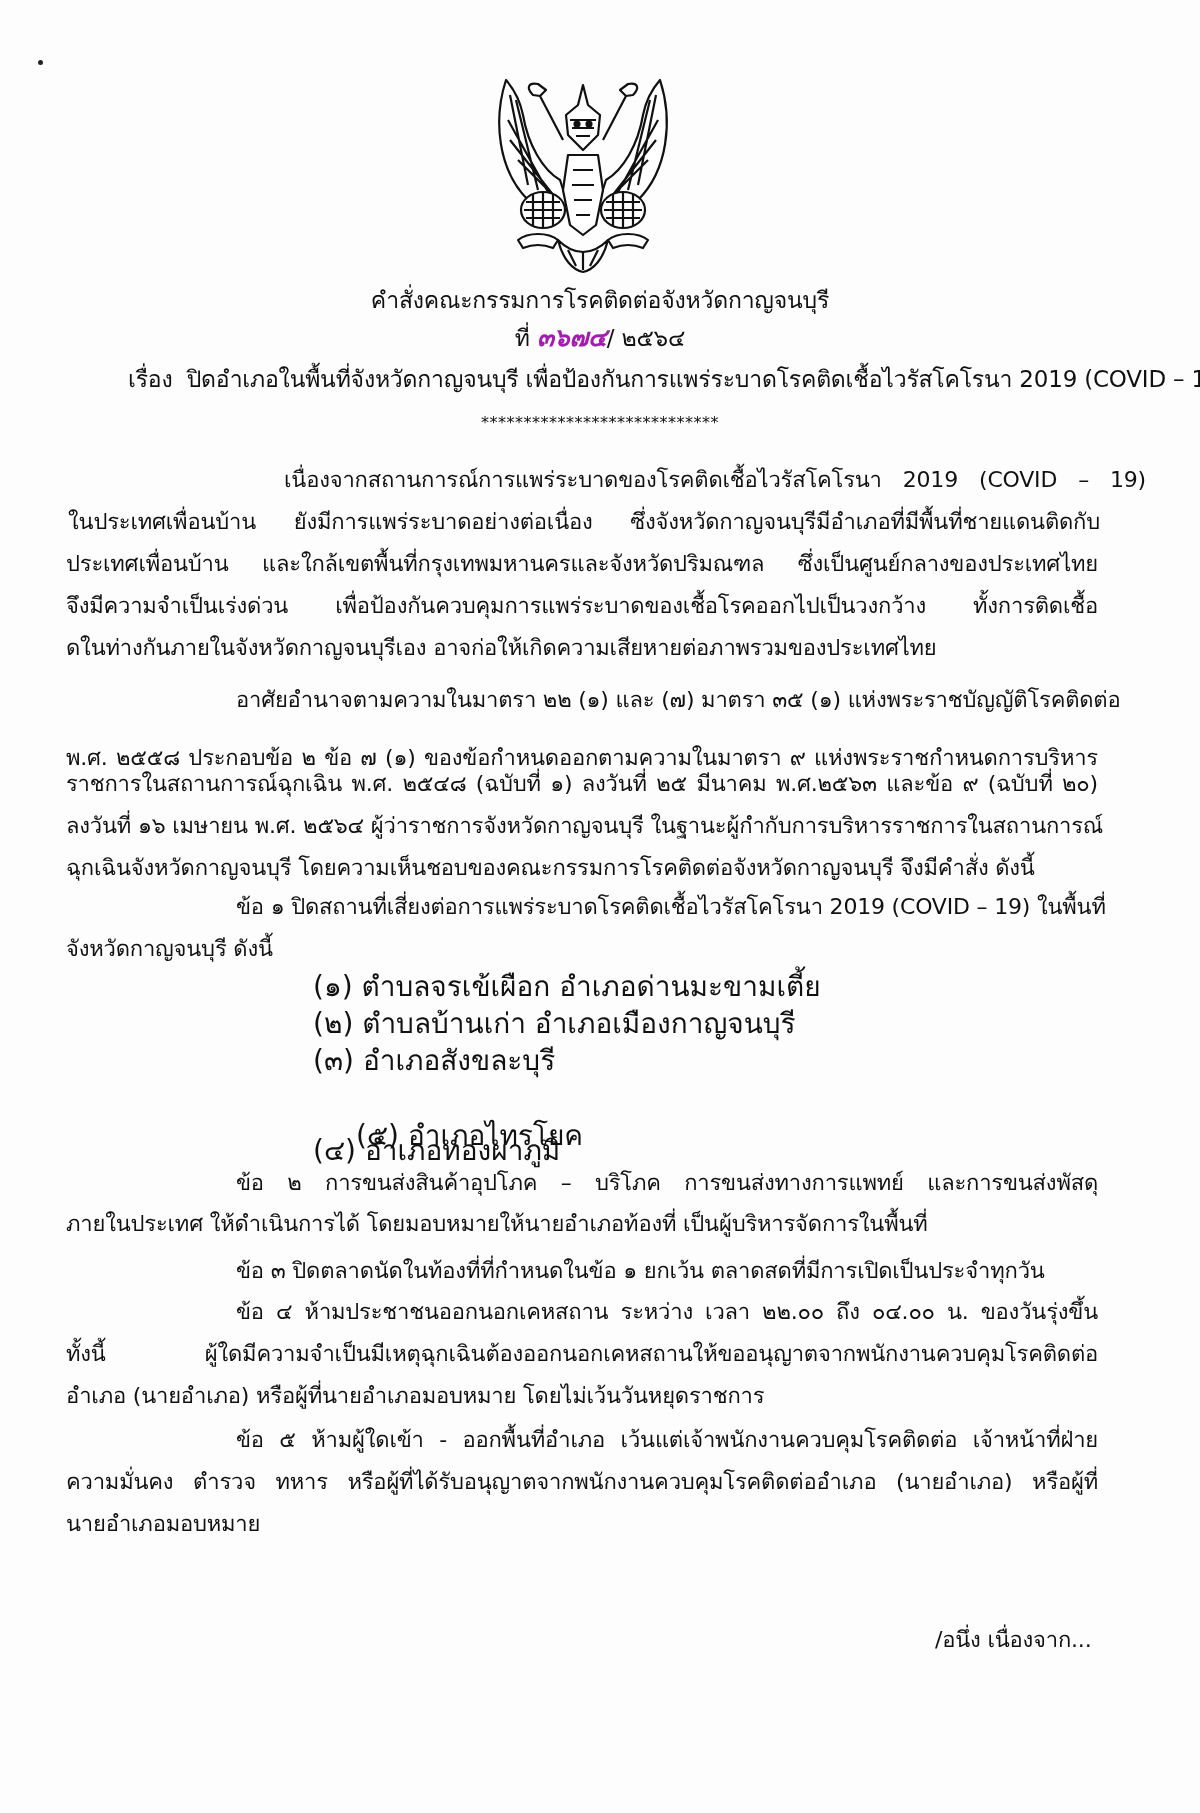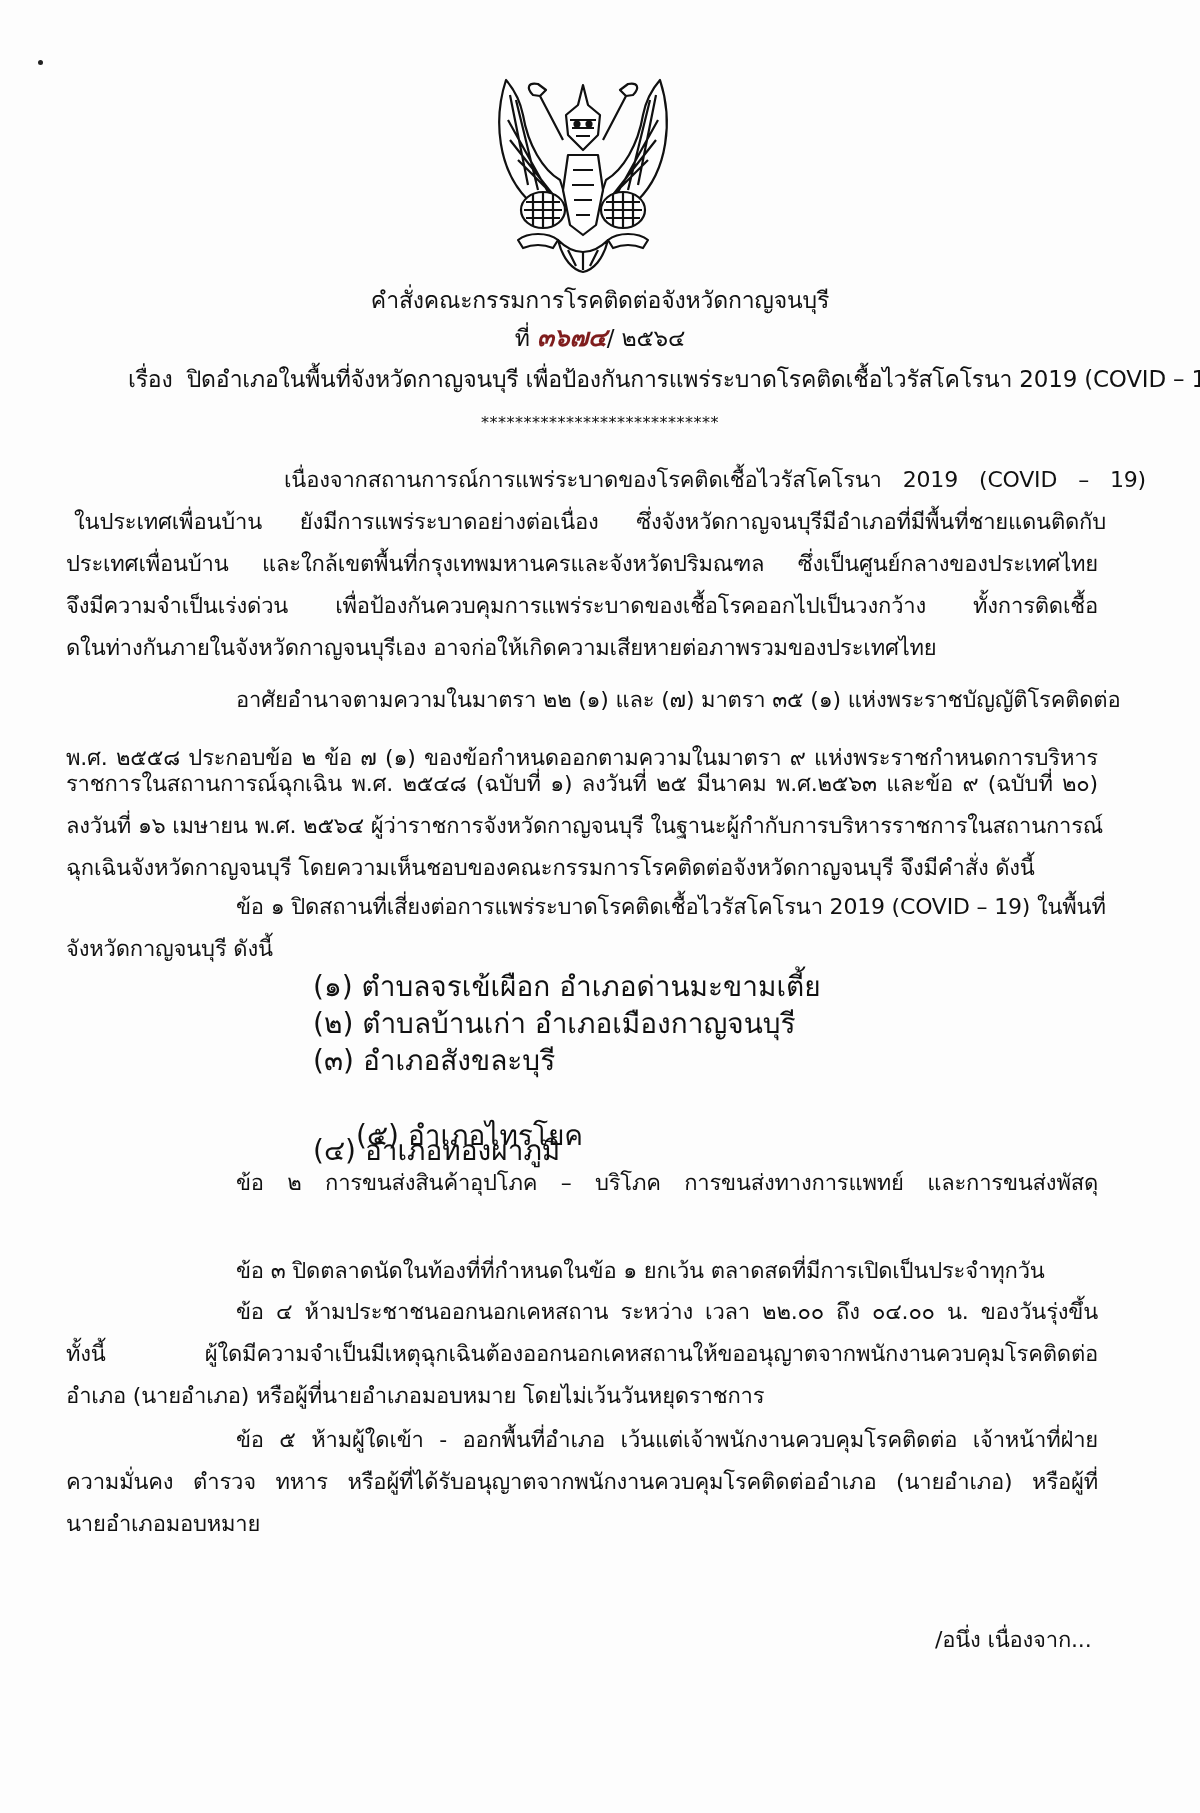--- a/index.html
+++ b/index.html
@@ -7,21 +7,21 @@
     width: 1200px; height: 1813px; position: relative; overflow: hidden;
     font-family: "DejaVu Sans", "Liberation Sans", sans-serif;
     color: #111111;
   }
   .page { position: absolute; left: 0; top: 0; width: 1200px; height: 1813px; background: #fdfdfd; }
   .dot { position: absolute; width: 5px; height: 5px; border-radius: 50%; background: #222; }
   .emblem { position: absolute; left: 488px; top: 60px; width: 190px; height: 215px; }
   .line { position: absolute; white-space: nowrap; font-size: 22px; line-height: 30px; letter-spacing: -0.2px; }
   .center { left: 0; width: 1200px; text-align: center; }
   .title { font-size: 23px; }
-  .order-no-hand { color: #7f1d1d; font-weight: bold; font-style: italic; font-size: 25px; }
+  .order-no-hand { color: #a21caf; font-weight: bold; font-style: italic; font-size: 25px; }
   .stars { font-size: 16px; letter-spacing: 0.5px; }
   .just { text-align: justify; text-align-last: justify; }
   .bold { font-weight: normal; }
   .list-item { position: absolute; left: 313px; font-size: 28px; line-height: 30px; white-space: nowrap; }
 </style>
 </head>
 <body>
 
 <div class="page">
 
@@ -68,41 +68,44 @@
   </div>
 
   <div class="line title" style="top:364px; left:128px;">
     <span>เรื่อง</span>&nbsp;
     <span>ปิดอำเภอในพื้นที่จังหวัดกาญจนบุรี เพื่อป้องกันการแพร่ระบาดโรคติดเชื้อไวรัสโคโรนา 2019 (COVID – 19)</span>
   </div>
 
   <div class="line center stars" style="top:408px;">****************************</div>
 
   <div class="line just" style="top:465px; left:236px; width:862px;margin-left:48px;">เนื่องจากสถานการณ์การแพร่ระบาดของโรคติดเชื้อไวรัสโคโรนา 2019 (COVID – 19)</div>
-  <div class="line just" style="top:507px; left:74px; width:1032px;">ในประเทศเพื่อนบ้าน ยังมีการแพร่ระบาดอย่างต่อเนื่อง ซึ่งจังหวัดกาญจนบุรีมีอำเภอที่มีพื้นที่ชายแดนติดกับ</div>
+  <div class="line just" style="top:507px; left:68px; width:1032px;">ในประเทศเพื่อนบ้าน ยังมีการแพร่ระบาดอย่างต่อเนื่อง ซึ่งจังหวัดกาญจนบุรีมีอำเภอที่มีพื้นที่ชายแดนติดกับ</div>
   <div class="line just" style="top:549px; left:66px; width:1032px;">ประเทศเพื่อนบ้าน และใกล้เขตพื้นที่กรุงเทพมหานครและจังหวัดปริมณฑล ซึ่งเป็นศูนย์กลางของประเทศไทย</div>
   <div class="line just" style="top:591px; left:66px; width:1032px;">จึงมีความจำเป็นเร่งด่วน เพื่อป้องกันควบคุมการแพร่ระบาดของเชื้อโรคออกไปเป็นวงกว้าง ทั้งการติดเชื้อ</div>
   <div class="line" style="top:633px; left:66px;">ดในท่างกันภายในจังหวัดกาญจนบุรีเอง อาจก่อให้เกิดความเสียหายต่อภาพรวมของประเทศไทย</div>
 
   <div class="line just" style="top:685px; left:236px; width:862px;">อาศัยอำนาจตามความในมาตรา ๒๒ (๑) และ (๗) มาตรา ๓๕ (๑) แห่งพระราชบัญญัติโรคติดต่อ</div>
   <div class="line just" style="top:743px; left:66px; width:1032px;">พ.ศ. ๒๕๕๘ ประกอบข้อ ๒ ข้อ ๗ (๑) ของข้อกำหนดออกตามความในมาตรา ๙ แห่งพระราชกำหนดการบริหาร</div>
   <div class="line just" style="top:769px; left:66px; width:1032px;">ราชการในสถานการณ์ฉุกเฉิน พ.ศ. ๒๕๔๘ (ฉบับที่ ๑) ลงวันที่ ๒๕ มีนาคม พ.ศ.๒๕๖๓ และข้อ ๙ (ฉบับที่ ๒๐)</div>
   <div class="line just" style="top:811px; left:66px; width:1032px;">ลงวันที่ ๑๖ เมษายน พ.ศ. ๒๕๖๔  ผู้ว่าราชการจังหวัดกาญจนบุรี ในฐานะผู้กำกับการบริหารราชการในสถานการณ์</div>
   <div class="line" style="top:853px; left:66px;">ฉุกเฉินจังหวัดกาญจนบุรี โดยความเห็นชอบของคณะกรรมการโรคติดต่อจังหวัดกาญจนบุรี จึงมีคำสั่ง ดังนี้</div>
 
   <div class="line just" style="top:892px; left:236px; width:862px;">ข้อ ๑ ปิดสถานที่เสี่ยงต่อการแพร่ระบาดโรคติดเชื้อไวรัสโคโรนา 2019 (COVID – 19) ในพื้นที่</div>
   <div class="line" style="top:934px; left:66px;">จังหวัดกาญจนบุรี  ดังนี้</div>
 
   <div class="list-item" style="top:972px;">(๑) ตำบลจรเข้เผือก  อำเภอด่านมะขามเตี้ย</div>
   <div class="list-item" style="top:1009px;">(๒) ตำบลบ้านเก่า อำเภอเมืองกาญจนบุรี</div>
   <div class="list-item" style="top:1046px;">(๓) อำเภอสังขละบุรี</div>
   <div class="list-item" style="top:1136px;text-align:right;">(๔) อำเภอทองผาภูมิ</div>
   <div class="list-item" style="top:1121px;margin-left:43px;">(๕) อำเภอไทรโยค</div>
 
   <div class="line just bold" style="top:1168px; left:236px; width:862px;">ข้อ ๒ การขนส่งสินค้าอุปโภค – บริโภค การขนส่งทางการแพทย์ และการขนส่งพัสดุ</div>
+  <div class="line" style="top:1209px; left:66px;">
+    <span class="bold">ภายในประเทศ</span><span> ให้ดำเนินการได้ โดยมอบหมายให้นายอำเภอท้องที่ เป็นผู้บริหารจัดการในพื้นที่</span>
+  </div>
 
   <div class="line" style="top:1256px; left:236px;">
     <span>ข้อ ๓ ปิดตลาดนัดในท้องที่ที่กำหนดในข้อ ๑  </span><span class="bold">ยกเว้น ตลาดสดที่มีการเปิดเป็นประจำทุกวัน</span>
   </div>
 
   <div class="line just" style="top:1297px; left:236px; width:862px;">ข้อ ๔ ห้ามประชาชนออกนอกเคหสถาน ระหว่าง เวลา ๒๒.๐๐ ถึง ๐๔.๐๐ น. ของวันรุ่งขึ้น</div>
   <div class="line just" style="top:1339px; left:66px; width:1032px;">ทั้งนี้ ผู้ใดมีความจำเป็นมีเหตุฉุกเฉินต้องออกนอกเคหสถานให้ขออนุญาตจากพนักงานควบคุมโรคติดต่อ</div>
   <div class="line" style="top:1381px; left:66px;">อำเภอ (นายอำเภอ) หรือผู้ที่นายอำเภอมอบหมาย โดยไม่เว้นวันหยุดราชการ</div>
 
   <div class="line just" style="top:1425px; left:236px; width:862px;">ข้อ ๕ ห้ามผู้ใดเข้า - ออกพื้นที่อำเภอ เว้นแต่เจ้าพนักงานควบคุมโรคติดต่อ เจ้าหน้าที่ฝ่าย</div>

